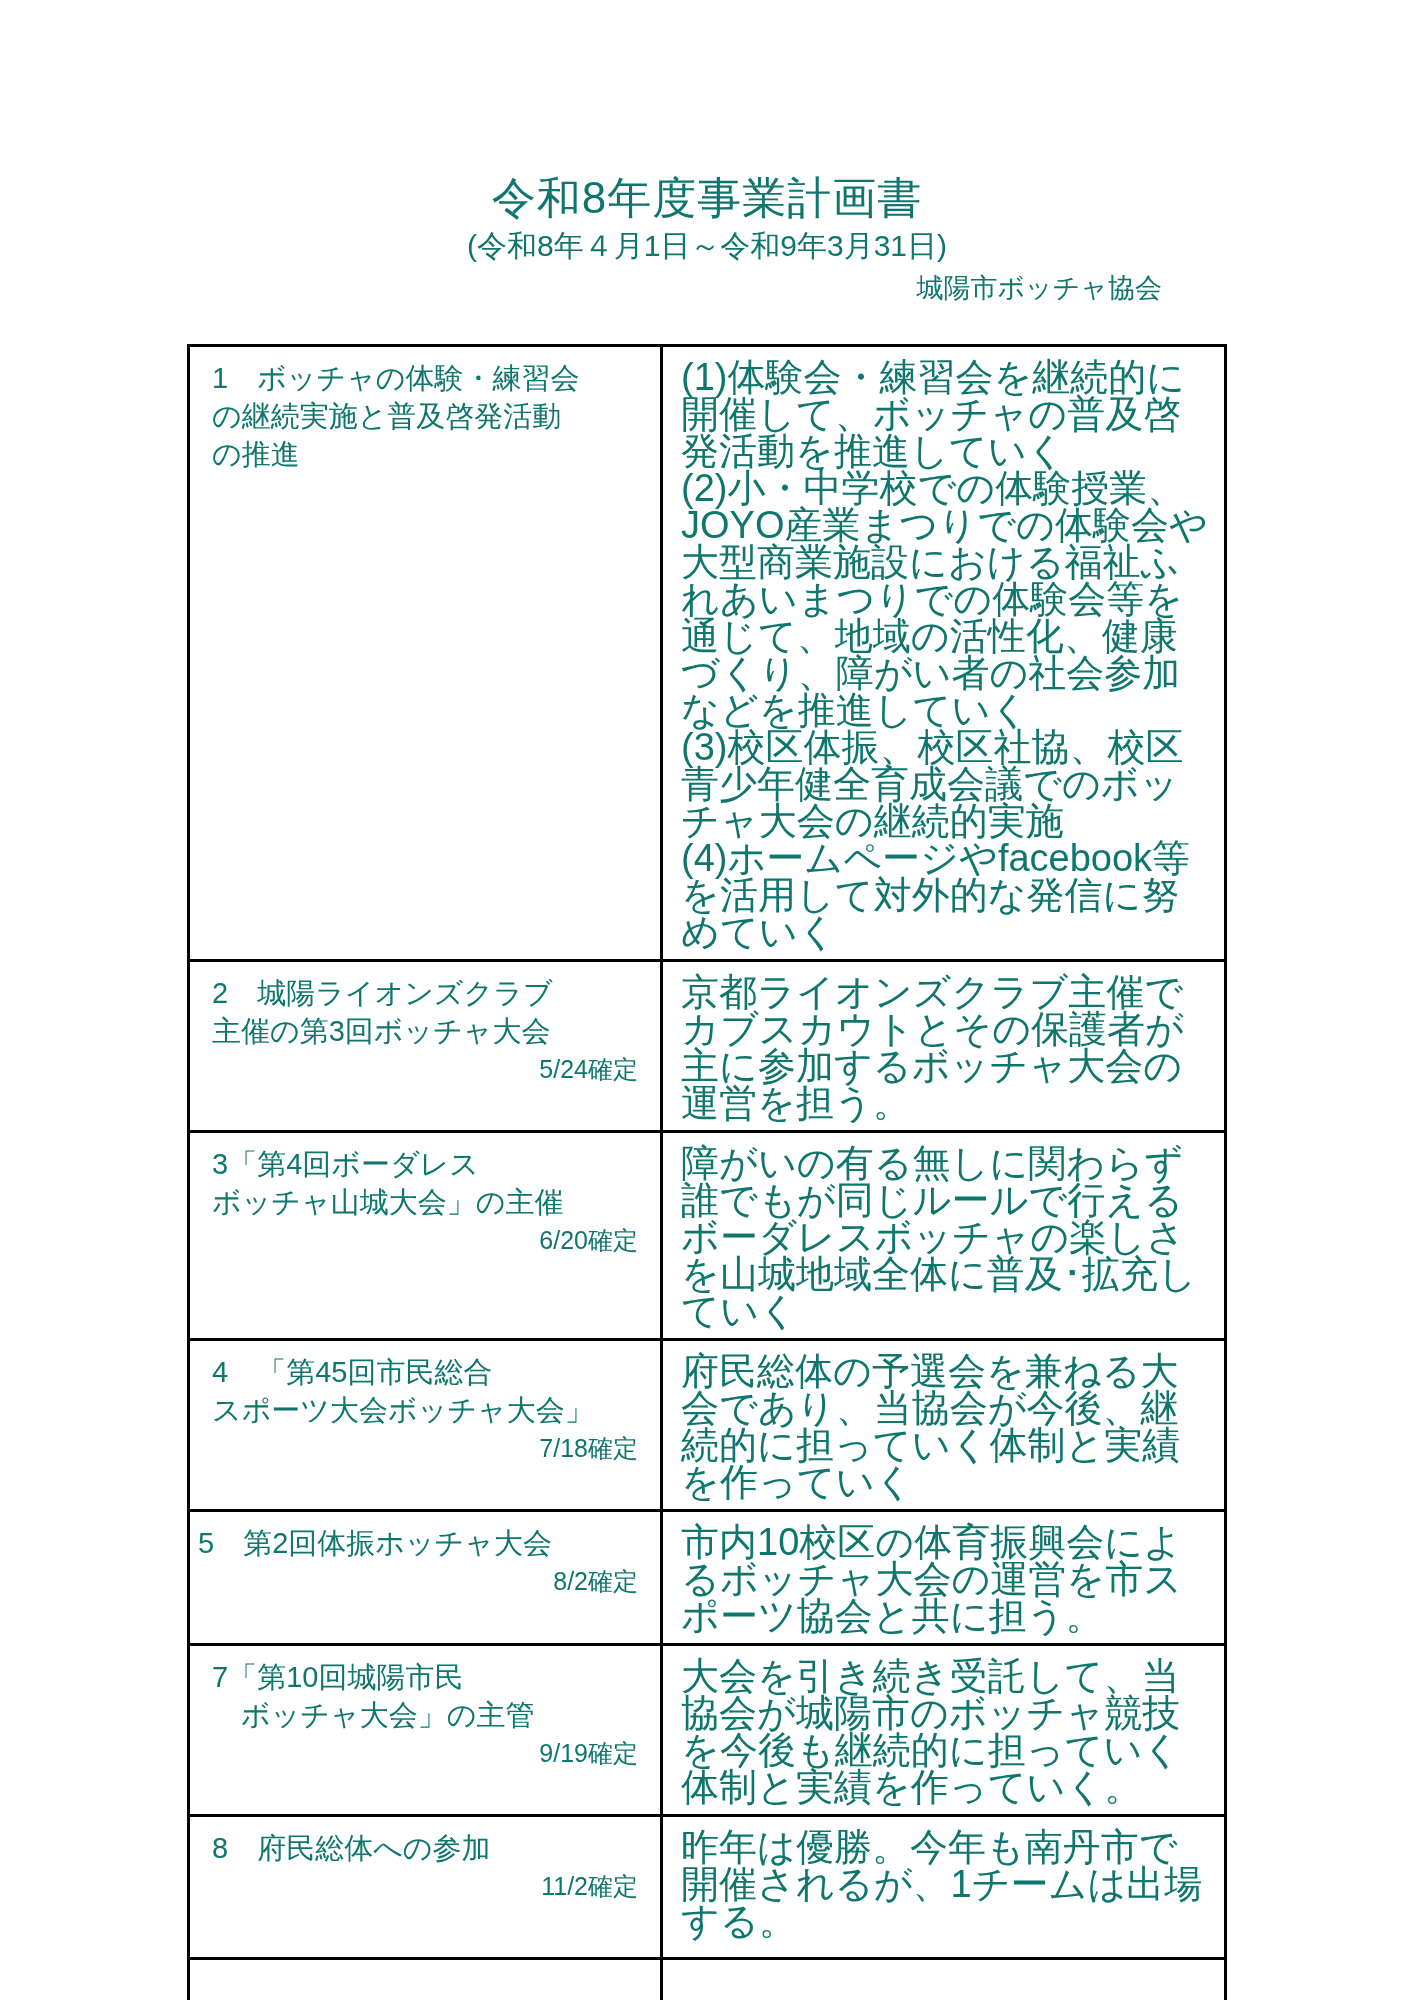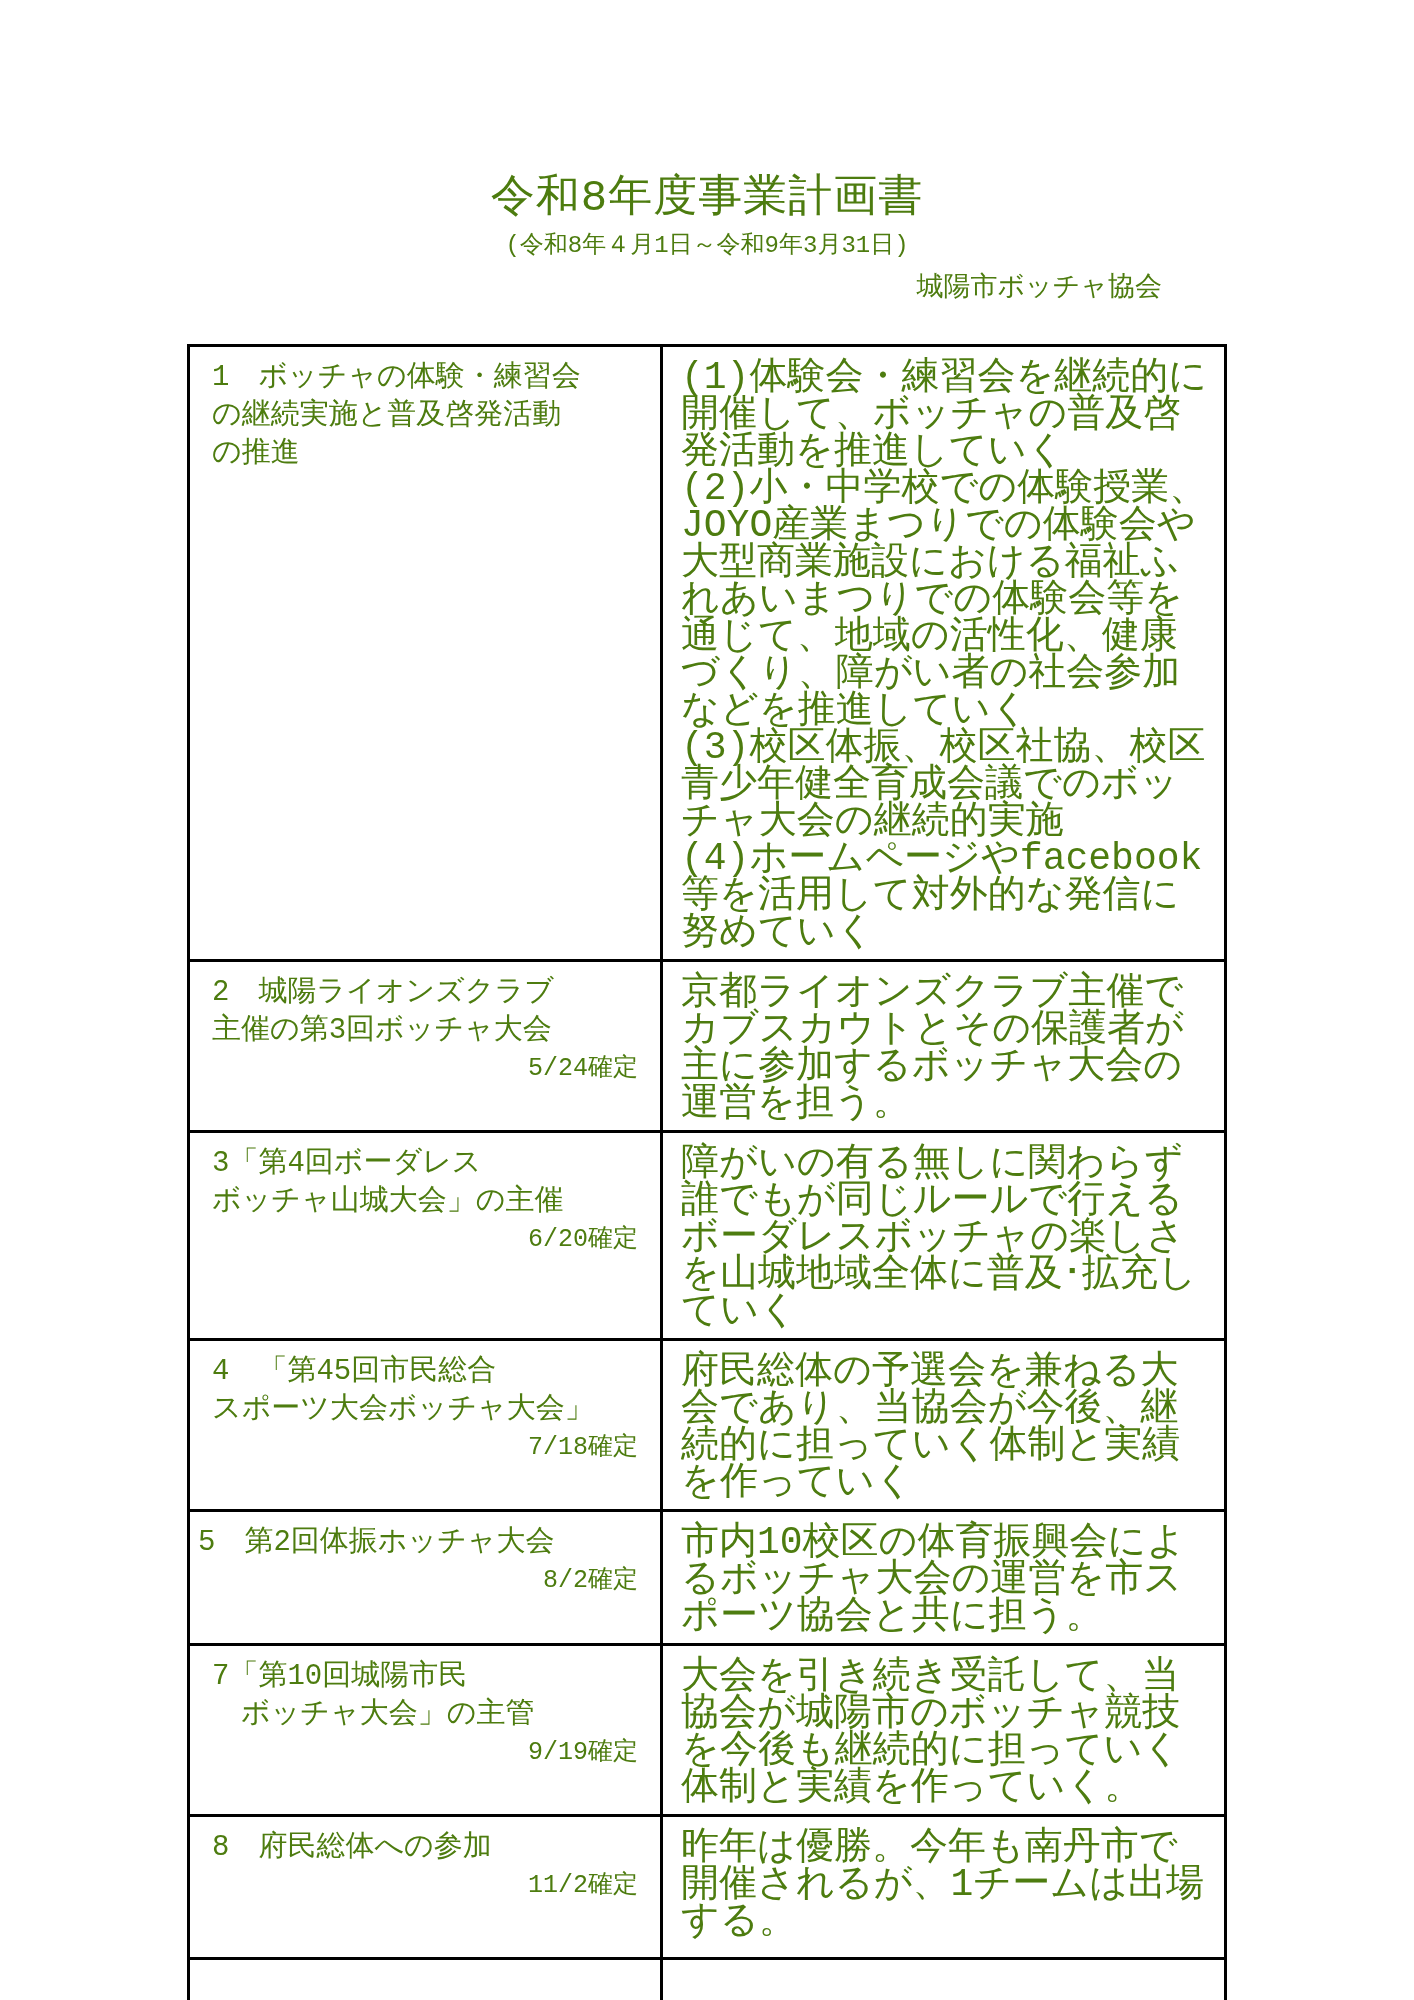--- a/index.html
+++ b/index.html
@@ -2,38 +2,38 @@
 <html><head>
 <meta charset="utf-8">
 <style>
   html, body { margin: 0; padding: 0; background: #ffffff; }
   .page {
     position: relative;
     width: 1414px;
     height: 2000px;
     background: #ffffff;
     overflow: hidden;
-    color: #4d7c0f;
-    font-family: Liberation Mono, monospace;
+    color: #0f766e;
+    font-family: Liberation Sans, sans-serif;
   }
   .content {
     width: 1040px;
     margin: 0 auto;
     padding-top: 172px;
   }
   .doc-title {
     text-align: center;
     font-size: 44px;
     line-height: 52px;
     letter-spacing: 1px;
     font-weight: normal;
   }
   .doc-subtitle {
     text-align: center;
-    font-size: 24px;
+    font-size: 30px;
     line-height: 44px;
   }
   .doc-org {
     text-align: right;
     font-size: 27px;
     line-height: 40px;
     padding-right: 65px;
   }
   table.plan-table {
     border-collapse: collapse;

